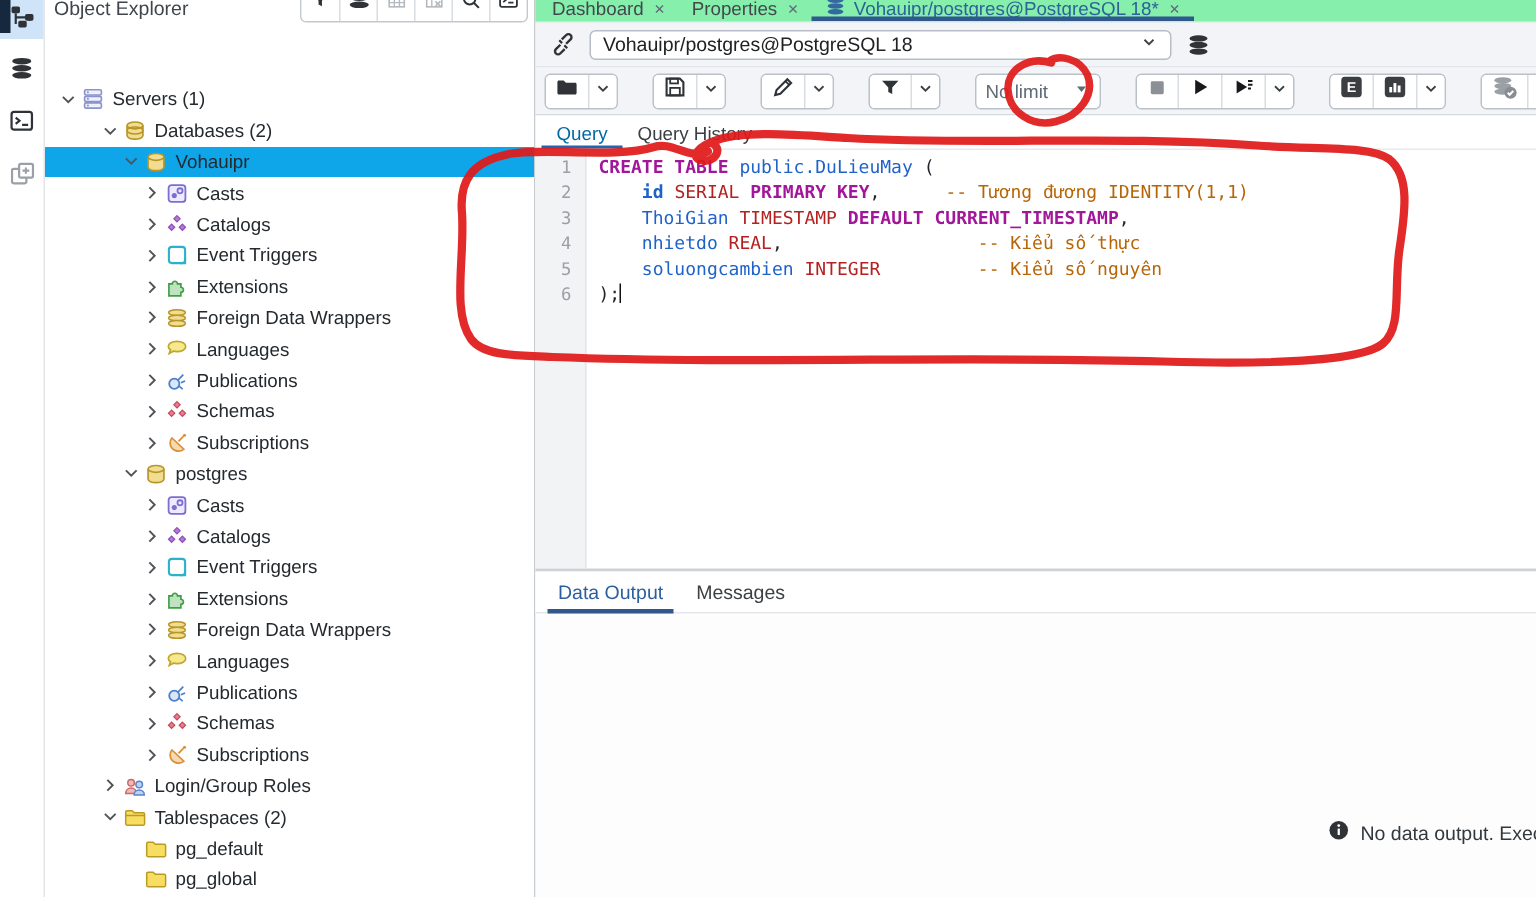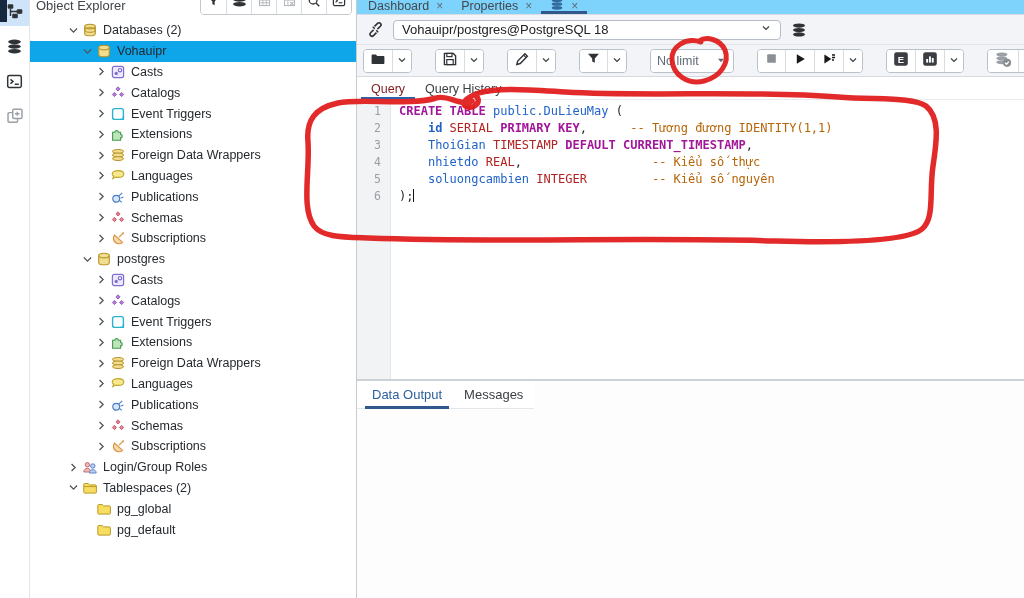--- a/index.html
+++ b/index.html
@@ -8,72 +8,72 @@
   #app { position:relative; width:1024px; height:598px; display:flex; }
 
   
   .rail { width:30px; background:#fff; border-right:1px solid #e2e4e7; display:flex;
     flex-direction:column; align-items:stretch; flex:none; }
   .rail-item { height:26px; margin-bottom:9px; display:flex; align-items:center; justify-content:center; }
   .rail-item.active { background:#cfe4f8; }
   .corner-mark { position:absolute; left:0; top:0; width:7px; height:22px; background:#16283d; z-index:5; }
 
   
-  .sidebar { width:327px; flex:none; background:#fff; border-right:1px solid #c6cbd0; display:flex; flex-direction:column; overflow:hidden; }
+  .sidebar { width:327px; flex:none; background:#fff; border-right:1px solid #c6cbd0; display:flex; flex-direction:column; overflow:hidden;gap:36px; }
   .sb-head { height:17px; flex:none; display:flex; align-items:flex-start; justify-content:space-between; overflow:visible; padding:0 4px 0 6px; }
   .sb-title { font-size:13px; color:#3f454a; margin-top:-2px; }
   .sb-tools { display:flex; background:#fff; border:1px solid #c3c8cd; border-radius:4px; overflow:hidden; margin-top:-8px; }
   .sb-tool { width:25px; height:21px; display:flex; align-items:flex-end; justify-content:center; padding-bottom:2px; border-left:1px solid #d8dde2; background:#fff; }
   .sb-tool:first-child { border-left:none; }
   .tree { flex:1; overflow:hidden; padding-top:3px; }
   .trow { height:20.8px; display:flex; align-items:center; font-size:12.5px; color:#24292e; white-space:nowrap; }
   .trow.selected { background:#0ea5e9; }
   .texp { width:14px; height:14px; flex:none; display:flex; align-items:center; justify-content:center; }
   .ticon { width:16px; height:16px; flex:none; margin:0 5px 0 2px; display:flex; align-items:center; justify-content:center; }
 
   
   .main { flex:1; display:flex; flex-direction:column; min-width:0; }
-  .tabstrip { height:15px; flex:none; background:#7dd3fc; border-bottom:1px solid #d9dde1; display:flex; align-items:flex-end; padding-left:2px; overflow:hidden; }
+  .tabstrip { height:15px; flex:none; background:#86efac; border-bottom:1px solid #d9dde1; display:flex; align-items:flex-end; padding-left:2px; overflow:hidden; }
   .mtab { display:flex; align-items:center; gap:5px; padding:0 9px 2px 9px; font-size:12.5px; color:#43484d; position:relative; height:15px; }
   .mtab .x { color:#5f6b76; font-size:12px; margin-left:2px; }
   .mtab.active { color:#2c6399; }
   .mtab.active::after { content:""; position:absolute; left:0; right:0; bottom:0; height:3px; background:#30588c; }
 
   .connrow { height:30px; flex:none; background:#f2f4f7; display:flex; align-items:center; gap:6px; padding:0 6px; border-bottom:1px solid #e2e6ea; }
   .iconbtn { width:24px; height:24px; display:flex; align-items:center; justify-content:center; flex:none; }
   .combo { flex:none; width:388px; height:20px; background:#fff; border:1px solid #b6bdc6; border-radius:4px;
     display:flex; align-items:center; justify-content:space-between; padding:0 8px; font-size:13px; color:#202124; }
 
   .toolbar { height:32px; flex:none; background:#f2f4f7; display:flex; align-items:center; gap:23px; padding:0 6px; border-bottom:1px solid #d6dade; }
   .tgroup { display:flex; background:#fff; border:1px solid #b9c1c9; border-radius:4px; overflow:hidden; height:24px; flex:none; }
   .tbtn { min-width:26px; padding:0 6px; display:flex; align-items:center; justify-content:center; border-left:1px solid #d8dde2; background:#fff; gap:4px; }
   .tbtn:first-child { border-left:none; }
   .tbtn.narrow { min-width:16px; padding:0 3px; }
   .tbtn .lbl { font-size:12.5px; color:#5f6b76; }
   .tbtn.wide { min-width:82px; justify-content:space-between; }
 
   .qtabs { height:22px; flex:none; background:#fff; display:flex; align-items:flex-end; padding-left:4px; }
   .qtab { padding:0 10px 3px 10px; font-size:12.5px; color:#3c4043; position:relative; }
-  .qtab.active { color:#7f1d1d; }
+  .qtab.active { color:#0369a1; }
   .qtab.active::after { content:""; position:absolute; left:0; right:0; bottom:0; height:2.5px; background:#2563ae; }
 
   .editor { height:280px; flex:none; display:flex; background:#fff; border-top:1px solid #e8eaed; overflow:hidden; }
   .gutter { width:34px; flex:none; background:#f1f3f5; border-right:1px solid #e3e6e8; padding-top:3px; }
   .gnum { height:17px; line-height:17px; text-align:right; padding-right:9px; font-family:"DejaVu Sans Mono", monospace; font-size:11.5px; color:#9aa0a6; }
   .code { flex:1; padding:3px 0 0 8px; font-family:"DejaVu Sans Mono", monospace; font-size:12px; }
   .cline { height:17px; line-height:17px; white-space:pre; }
   .kw  { color:var(--keyword); font-weight:bold; }
   .id  { color:var(--identifier); }
   .idb { color:var(--identifier); font-weight:bold; }
   .ty  { color:var(--type); }
   .cm  { color:var(--comment); }
   .pl  { color:#1f2328; }
   .caret { display:inline-block; width:1px; height:13px; background:#111; vertical-align:-2px; }
 
-  .outpanel { flex:1; display:flex; flex-direction:row; border-top:2px solid #cdd2d7; background:#fdfdfe; min-height:0; }
+  .outpanel { flex:1; display:flex; flex-direction:column; border-top:2px solid #cdd2d7; background:#fdfdfe; min-height:0; }
   .outtabs { height:28px; flex:none; display:flex; align-items:center; padding-left:4px; border-bottom:1px solid #e4e7ea; background:#fff; }
   .otab { padding:0 11px; font-size:13px; color:#3c4043; position:relative; height:28px; display:flex; align-items:center; }
   .otab.active { color:#2c5f9e; }
   .otab.active::after { content:""; position:absolute; left:4px; right:4px; bottom:0; height:3px; background:#30588c; }
   .outbody { flex:1; position:relative; overflow:hidden; }
   .empty-msg { position:absolute; top:137px; left:528px; display:flex; align-items:center; gap:7px;
     font-size:13px; color:#33383d; white-space:nowrap; }
 
   .overlay { position:absolute; left:0; top:0; width:1024px; height:598px; pointer-events:none; z-index:40; }
 </style>
@@ -160,20 +160,43 @@
             <span><svg width="14" height="14" viewBox="0 0 16 16">
                 <rect x="1.6" y="2.8" width="12.8" height="10.4" rx="1.4" fill="none" stroke="#2f3337" stroke-width="1.4"></rect>
                 <path d="M4 6l2.2 1.8L4 9.6" fill="none" stroke="#2f3337" stroke-width="1.3"></path>
                 <path d="M7.8 10h4" stroke="#2f3337" stroke-width="1.3"></path>
               </svg></span>
           </div>
         </div>
     </div>
     <div class="tree" id="tree">
         <div class="trow">
+          <span style="width:8px;flex:none"></span>
+          <span class="texp">
+            <svg width="13" height="13" viewBox="0 0 16 16">
+              <path d="M3.6 5.6l4.4 4.4 4.4-4.4" fill="none" stroke="#50555a" stroke-width="1.6"></path>
+            </svg>
+          </span>
+          <span class="ticon">
+            <svg width="16" height="16" viewBox="0 0 16 16">
+              <g fill="#eef0fb" stroke="#8b93c9" stroke-width="1.1">
+                <rect x="2.4" y="1.8" width="11.2" height="3.5" rx="1"></rect>
+                <rect x="2.4" y="6.2" width="11.2" height="3.5" rx="1"></rect>
+                <rect x="2.4" y="10.6" width="11.2" height="3.5" rx="1"></rect>
+              </g>
+              <g fill="#8b93c9">
+                <circle cx="4.6" cy="3.5" r=".7"></circle>
+                <circle cx="4.6" cy="7.9" r=".7"></circle>
+                <circle cx="4.6" cy="12.3" r=".7"></circle>
+              </g>
+            </svg>
+          </span>
+          <span>Servers (1)</span>
+        </div>
+        <div class="trow">
           <span style="width:36px;flex:none"></span>
           <span class="texp">
             <svg width="13" height="13" viewBox="0 0 16 16">
               <path d="M3.6 5.6l4.4 4.4 4.4-4.4" fill="none" stroke="#50555a" stroke-width="1.6"></path>
             </svg>
           </span>
           <span class="ticon">
             <svg width="16" height="16" viewBox="0 0 16 16">
               <path d="M2.7 4.6 v6.8 a5.3 2.4 0 0 0 10.6 0 v-6.8" fill="#f1dd8f" stroke="#b8952a" stroke-width="1.1"></path>
               <ellipse cx="8" cy="4.6" rx="5.3" ry="2.3" fill="#f1dd8f" stroke="#b8952a" stroke-width="1.1"></ellipse>
@@ -533,31 +556,31 @@
           <span>Tablespaces (2)</span>
         </div>
         <div class="trow">
           <span style="width:50px;flex:none"></span>
           <span class="texp"></span>
           <span class="ticon">
             <svg width="16" height="16" viewBox="0 0 16 16">
               <path d="M1.8 4.4c0-.5.4-.9.9-.9h3.4l1.4 1.4h6c.5 0 .9.4.9.9v6.4c0 .5-.4.9-.9.9H2.7c-.5 0-.9-.4-.9-.9z" fill="#f7dd62" stroke="#bb9a22" stroke-width="1"></path>
             </svg>
           </span>
-          <span>pg_global</span>
+          <span>pg_default</span>
         </div>
         <div class="trow">
           <span style="width:50px;flex:none"></span>
           <span class="texp"></span>
           <span class="ticon">
             <svg width="16" height="16" viewBox="0 0 16 16">
               <path d="M1.8 4.4c0-.5.4-.9.9-.9h3.4l1.4 1.4h6c.5 0 .9.4.9.9v6.4c0 .5-.4.9-.9.9H2.7c-.5 0-.9-.4-.9-.9z" fill="#f7dd62" stroke="#bb9a22" stroke-width="1"></path>
             </svg>
           </span>
-          <span>pg_default</span>
+          <span>pg_global</span>
         </div>
       </div>
   </div>
 
   <div class="main">
     <div class="tabstrip" id="tabstrip">
         <div class="mtab">
           <span>Dashboard</span>
           <span class="x">×</span>
         </div>
@@ -566,20 +589,21 @@
           <span class="x">×</span>
         </div>
         <div class="mtab active">
           <span><svg width="14" height="14" viewBox="0 0 16 16">
               <g fill="#33699e">
                 <ellipse cx="8" cy="3.6" rx="6" ry="2.1"></ellipse>
                 <ellipse cx="8" cy="8" rx="6" ry="2.1"></ellipse>
                 <ellipse cx="8" cy="12.4" rx="6" ry="2.1"></ellipse>
               </g>
             </svg></span>
+          <span>Vohauipr/postgres@PostgreSQL 18*</span>
           <span class="x">×</span>
         </div>
       </div>
 
     <div class="connrow">
       <span class="iconbtn" id="connLeft">
           <svg width="17" height="17" viewBox="0 0 16 16">
             <path d="M6.2 9.8L3.4 12.6a1.9 1.9 0 0 0 2.7 2.7l2.8-2.8" fill="none" stroke="#2f3337" stroke-width="1.5" transform="translate(0,-1.5)"></path>
             <path d="M9.8 6.2l2.8-2.8a1.9 1.9 0 0 0-2.7-2.7L7.1 3.5" fill="none" stroke="#2f3337" stroke-width="1.5" transform="translate(0,1.5)"></path>
             <path d="M5.5 5.5l1.8 1.8M10.5 10.5L8.7 8.7" stroke="#2f3337" stroke-width="1.4"></path>

